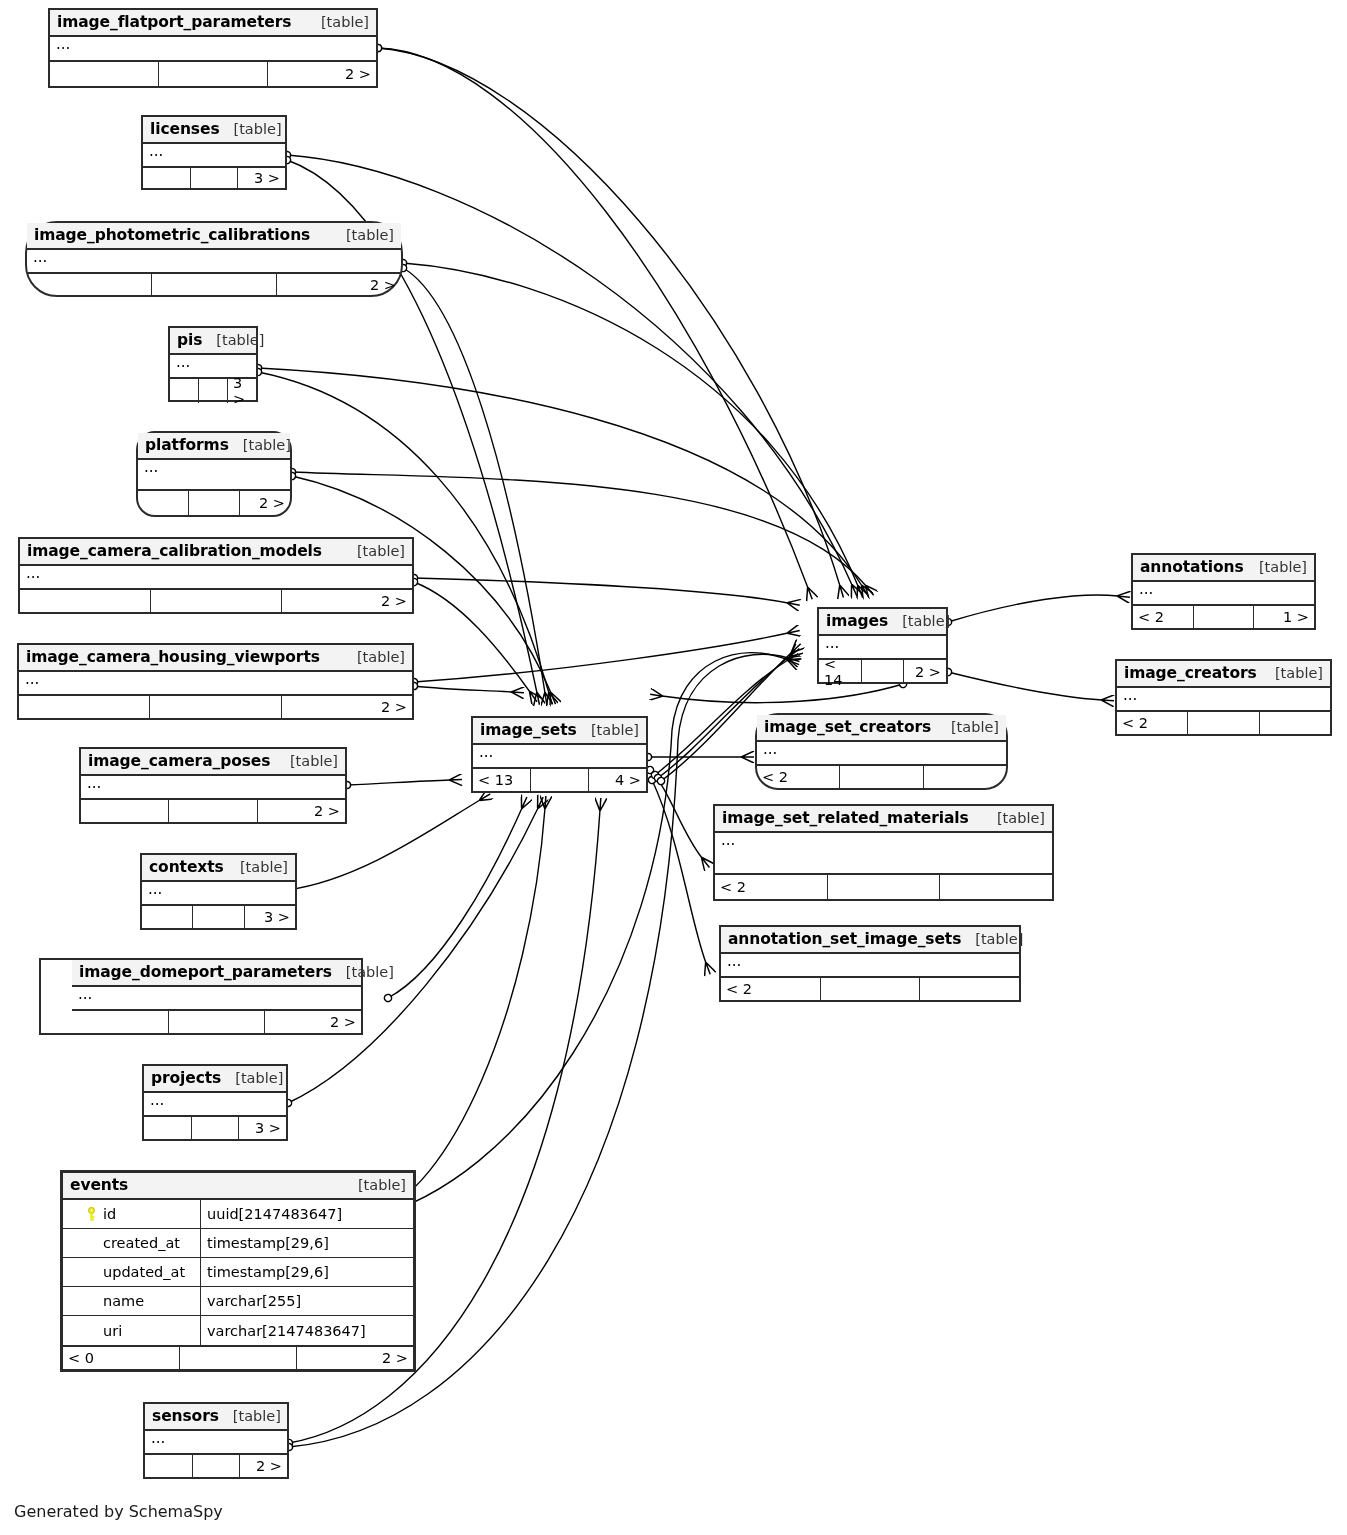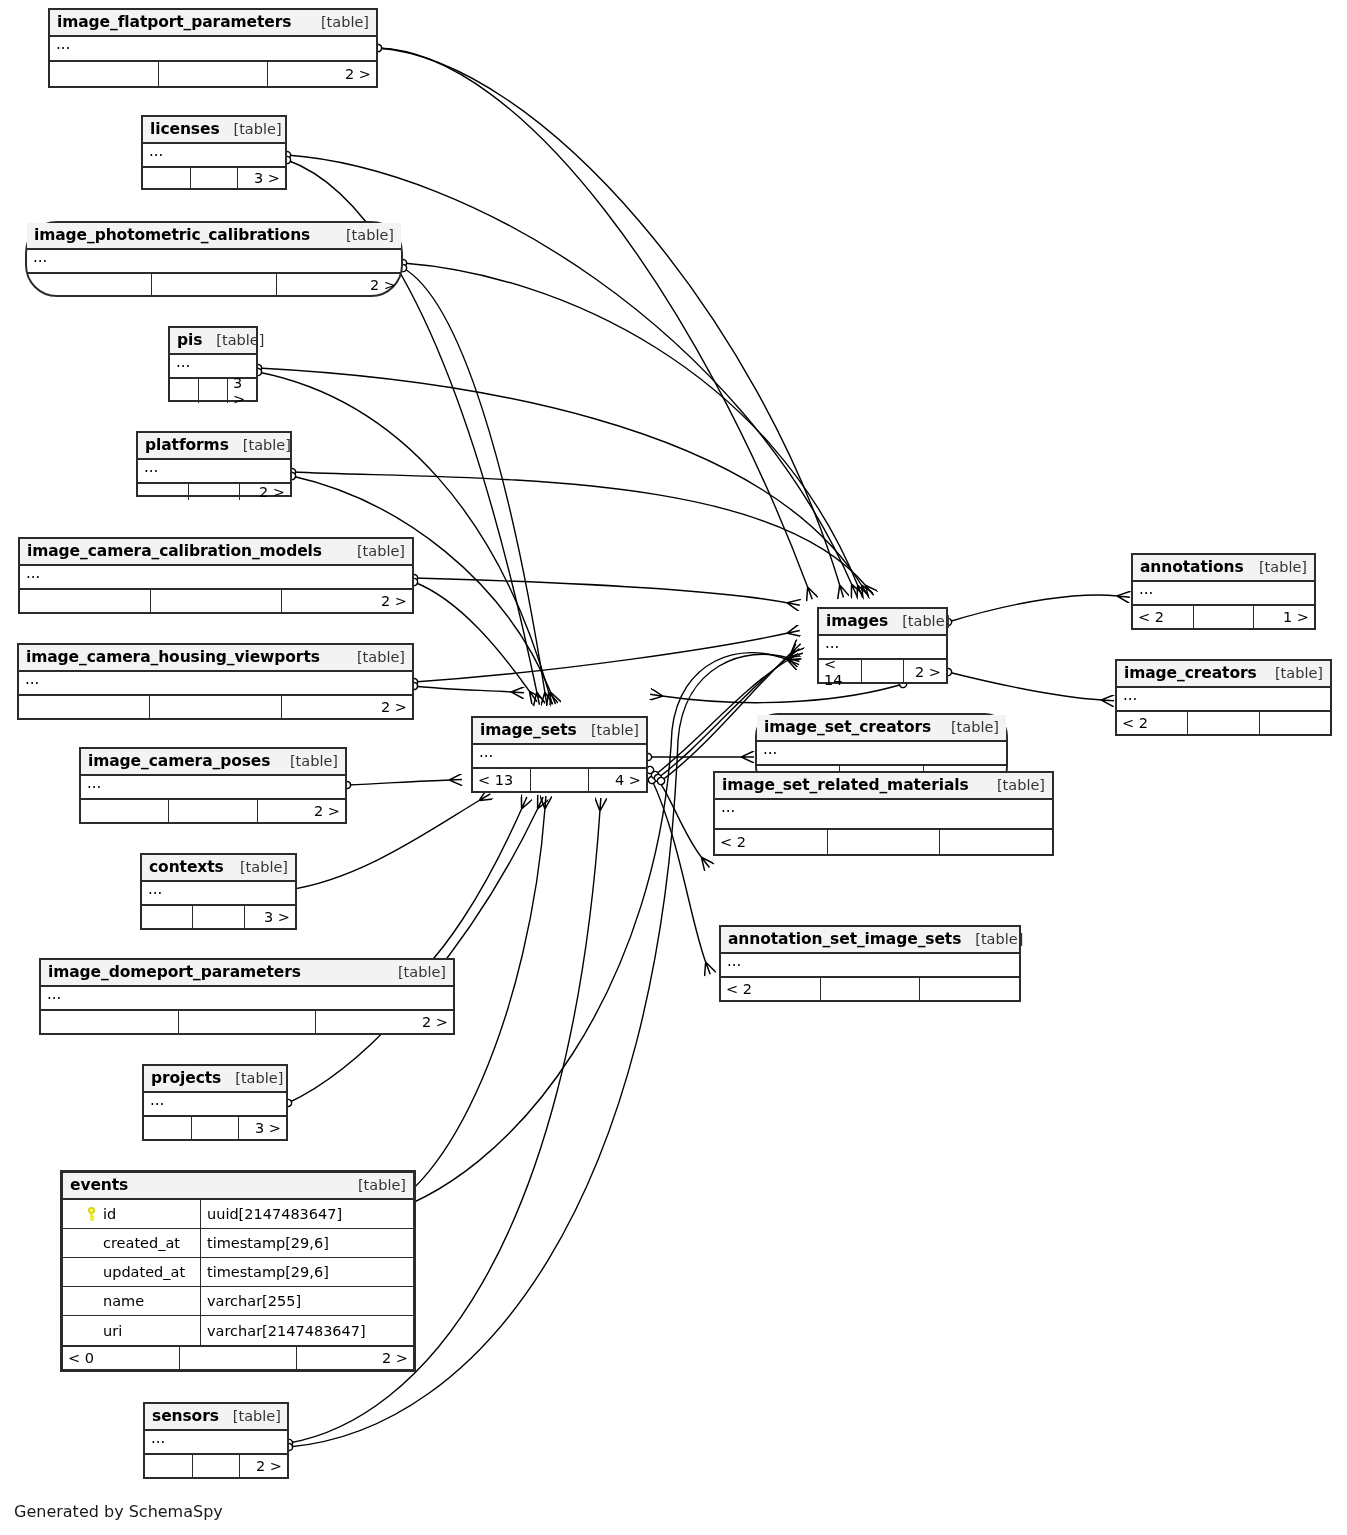--- a/index.html
+++ b/index.html
@@ -227,21 +227,21 @@
         </div>
         <div class="tbody">
           <div class="ellipsis-row">...</div>
         </div>
         <div class="tfoot">
           <div class="f-left"></div>
           <div class="f-mid"></div>
           <div class="f-right">3 &gt;</div>
         </div>
       </div>
-      <div class="tbl" style="left: 136px; top: 431px; width: 156px; height: 66px;">
+      <div class="tbl" style="left: 136px; top: 431px; width: 156px; height: 86px; border-radius: 19px;">
         <div class="thead">
           <span class="tname">platforms</span>
           <span class="ttag">[table]</span>
         </div>
         <div class="tbody">
           <div class="ellipsis-row">...</div>
         </div>
         <div class="tfoot">
           <div class="f-left"></div>
           <div class="f-mid"></div>
@@ -297,21 +297,21 @@
         </div>
         <div class="tbody">
           <div class="ellipsis-row">...</div>
         </div>
         <div class="tfoot">
           <div class="f-left"></div>
           <div class="f-mid"></div>
           <div class="f-right">3 &gt;</div>
         </div>
       </div>
-      <div class="tbl" style="left: 39px; top: 958px; width: 416px; height: 77px;">
+      <div class="tbl" style="left: 39px; top: 958px; width: 324px; height: 77px; padding-left: 31px;">
         <div class="thead">
           <span class="tname">image_domeport_parameters</span>
           <span class="ttag">[table]</span>
         </div>
         <div class="tbody">
           <div class="ellipsis-row">...</div>
         </div>
         <div class="tfoot">
           <div class="f-left"></div>
           <div class="f-mid"></div>
@@ -435,21 +435,21 @@
         </div>
         <div class="tbody">
           <div class="ellipsis-row">...</div>
         </div>
         <div class="tfoot">
           <div class="f-left">&lt; 2</div>
           <div class="f-mid"></div>
           <div class="f-right"></div>
         </div>
       </div>
-      <div class="tbl" style="left: 713px; top: 771px; width: 341px; height: 85px;">
+      <div class="tbl" style="left: 713px; top: 804px; width: 341px; height: 97px;">
         <div class="thead">
           <span class="tname">image_set_related_materials</span>
           <span class="ttag">[table]</span>
         </div>
         <div class="tbody">
           <div class="ellipsis-row">...</div>
         </div>
         <div class="tfoot">
           <div class="f-left">&lt; 2</div>
           <div class="f-mid"></div>

